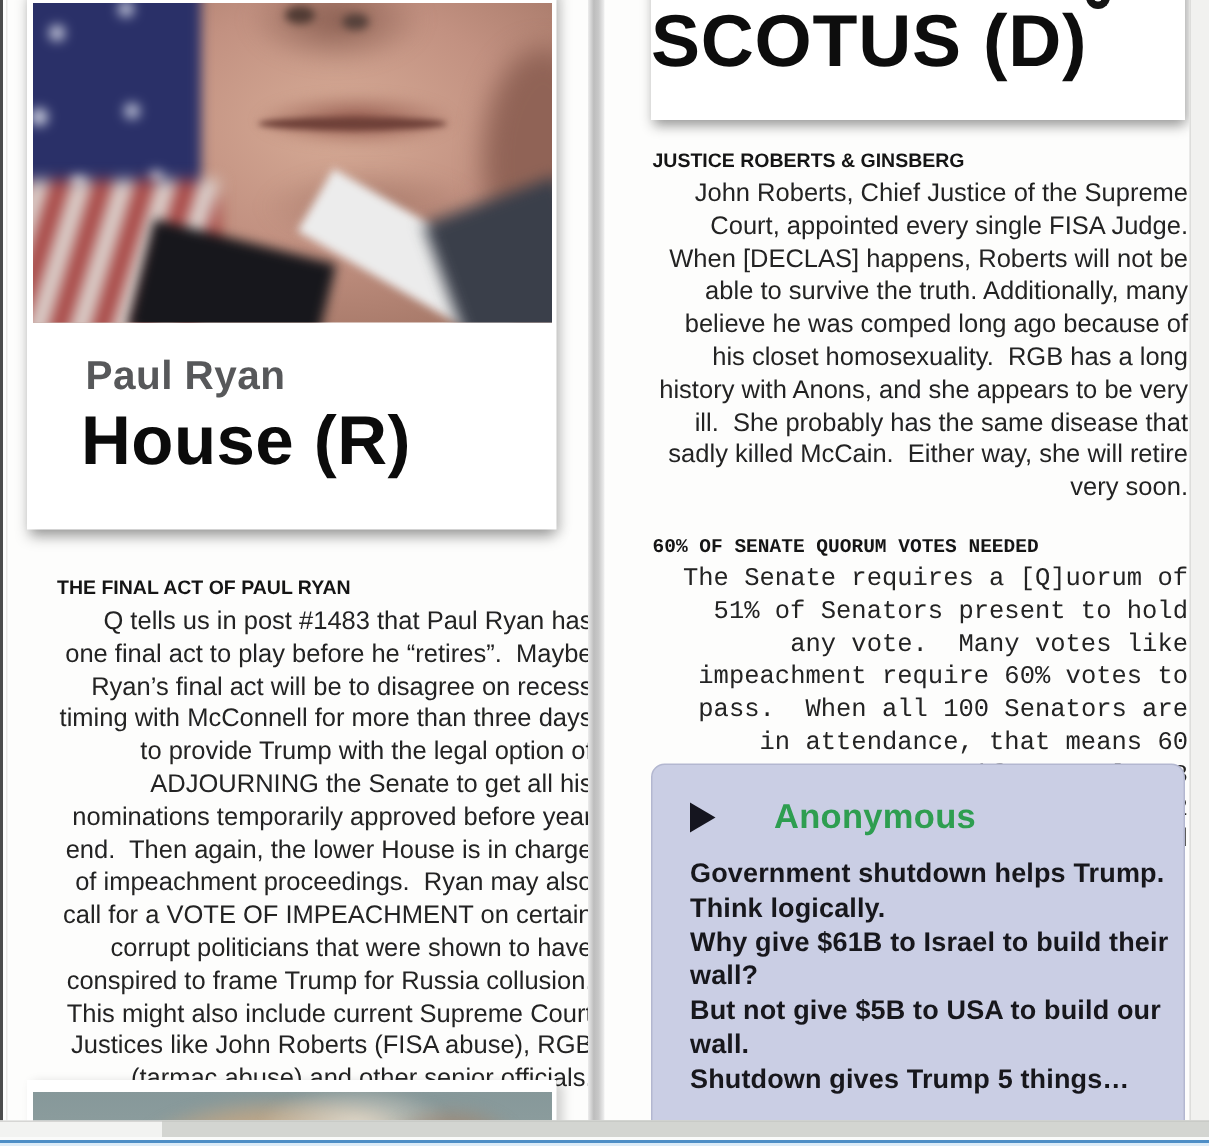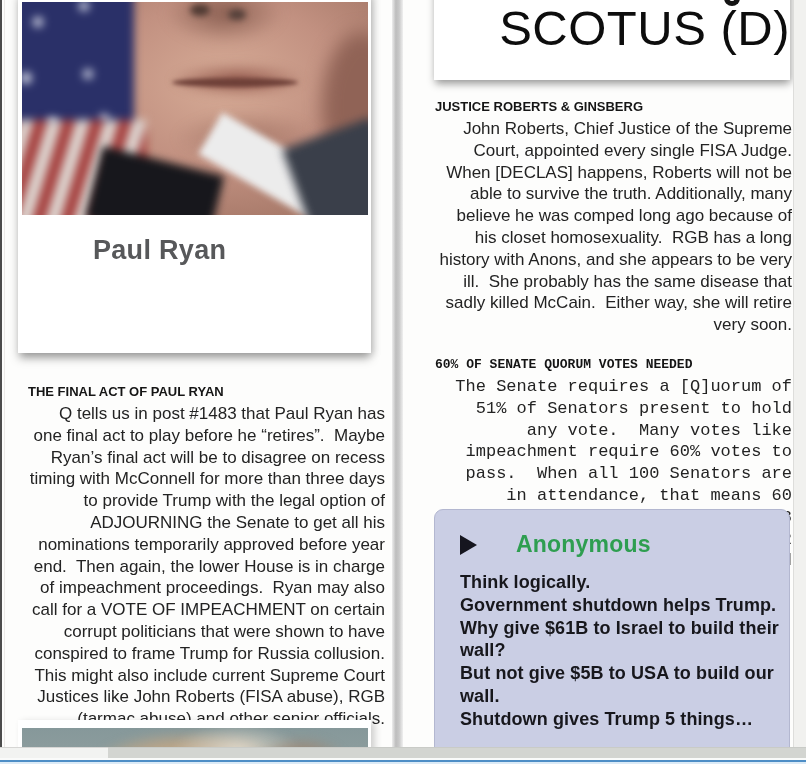--- a/index.html
+++ b/index.html
@@ -48,24 +48,24 @@
   .pr-mouth { left:148px; top:60px; width:134px; height:36px; border-radius:50%;
     background:radial-gradient(ellipse, #93584c 0%, rgba(147,88,76,0) 72%); filter:blur(4px); }
   .pr-lipline { left:150px; top:76px; width:126px; height:9px; border-radius:50%; background:#6e4038; filter:blur(2px); }
   .pr-chinshade { left:150px; top:108px; width:150px; height:56px; border-radius:50%;
     background:radial-gradient(ellipse, rgba(130,85,72,0.45) 0%, rgba(130,85,72,0) 70%); filter:blur(5px); }
   .pr-jawshadow { left:300px; top:30px; width:80px; height:150px; border-radius:50%; background:#906356; filter:blur(9px); }
   .pr-suit-left { left:70px; top:158px; width:125px; height:75px; background:#17171c; transform:rotate(14deg); filter:blur(4px); }
   .pr-collar { left:178px; top:146px; width:155px; height:48px; background:#ececec; transform:rotate(30deg); filter:blur(3px); }
   .pr-suit-right { left:276px; top:128px; width:95px; height:110px; background:#3a3f4a; transform:rotate(-20deg); filter:blur(5px); }
 
-  .paul-name { position:absolute; left:39px; top:247px; font-size:27px; line-height:1; font-weight:bold; color:#57585a; letter-spacing:0.3px;margin-left:36px; }
+  .paul-name { position:absolute; left:39px; top:247px; font-size:27px; line-height:1; font-weight:bold; color:#57585a; letter-spacing:0.3px; }
   .paul-seat { position:absolute; left:36px; top:280px; font-size:46px; line-height:1; font-weight:bold; color:#0b0b0b; letter-spacing:0.3px; }
 
-  .left-text { position:absolute; left:28px; top:381px; width:357px; color:#232323; }
+  .left-text { position:absolute; left:38px; top:381px; width:357px; color:#232323; }
   .sec-heading { font-size:13px; font-weight:bold; color:#151515; line-height:22px; }
   .sec-body { font-size:17px; line-height:21.8px; white-space:pre-wrap;text-align:right; }
 
   .rbg-card {
     position:absolute; left:18px; top:720px; width:353px; height:60px; background:#fff;
     box-shadow:4px 2px 7px rgba(0,0,0,0.18);
   }
   .rbg-photo {
     position:absolute; left:4px; top:8px; width:346px; height:48px; overflow:hidden;
     background:linear-gradient(to bottom,#86989a,#92a1a0);
@@ -76,21 +76,21 @@
   .rbg-hair2 { left:150px; top:-4px; width:130px; height:50px; border-radius:50%;
     background:radial-gradient(ellipse, #ddd6c8 0%, rgba(221,214,200,0) 70%); filter:blur(3px); }
   .rbg-hair3 { left:235px; top:8px; width:90px; height:50px; border-radius:50%;
     background:radial-gradient(ellipse, #a97f62 0%, rgba(169,127,98,0) 72%); filter:blur(4px); }
 
   
   .scotus-card {
     position:absolute; left:434px; top:-38px; width:356px; height:118px; background:#fff;
     box-shadow:0 5px 8px -1px rgba(0,0,0,0.32), 4px 2px 7px rgba(0,0,0,0.12);
   }
-  .scotus-title { margin-top:40px; text-align:right; font-size:49px; line-height:1.1; font-weight:normal; color:#0d0d0d; letter-spacing:0.5px; }
+  .scotus-title { margin-top:40px; text-align:left; font-size:49px; line-height:1.1; font-weight:bold; color:#0d0d0d; letter-spacing:0.5px; }
   .g-remnant { position:absolute; left:724px; top:-8px; width:16px; height:14px;
     border:5px solid #141414; border-top:none; border-radius:0 0 10px 10px; }
 
   .right-text { position:absolute; left:435px; top:96px; width:357px; color:#232323; }
   .right-text .section2 { margin-top:18px;font-family:Liberation Mono, monospace; }
 
   .anon-box {
     position:absolute; left:434px; top:509px; width:356px; height:300px;
     background:#cacee4; border:1px solid #b3b7d0; border-radius:9px;
   }
@@ -122,20 +122,21 @@
       <div class="pr-nostril1"></div>
       <div class="pr-nostril2"></div>
       <div class="pr-mouth"></div>
       <div class="pr-lipline"></div>
       <div class="pr-chinshade"></div>
       <div class="pr-suit-left"></div>
       <div class="pr-collar"></div>
       <div class="pr-suit-right"></div>
     </div>
     <div class="paul-name">Paul Ryan</div>
+    <div class="paul-seat">House (R)</div>
   </div>
 
   <div class="left-text">
     <div class="sec-heading">THE FINAL ACT OF PAUL RYAN</div>
     <div class="sec-body">Q tells us in post #1483 that Paul Ryan has one final act to play before he “retires”.  Maybe Ryan’s final act will be to disagree on recess timing with McConnell for more than three days to provide Trump with the legal option of ADJOURNING the Senate to get all his nominations temporarily approved before year end.  Then again, the lower House is in charge of impeachment proceedings.  Ryan may also call for a VOTE OF IMPEACHMENT on certain corrupt politicians that were shown to have conspired to frame Trump for Russia collusion.  This might also include current Supreme Court Justices like John Roberts (FISA abuse), RGB (tarmac abuse) and other senior officials.</div>
   </div>
 
   <div class="rbg-card">
     <div class="rbg-photo">
       <div class="rbg-hair1"></div>
@@ -161,22 +162,22 @@
       <div class="sec-body">The Senate requires a [Q]uorum of 51% of Senators present to hold any vote.  Many votes like impeachment require 60% votes to pass.  When all 100 Senators are in attendance, that means 60 votes.  However, if say only 88 were in attendance because of 12 arrests, then a 60% vote would only need 53 votes.  [53-47 BOOM].</div>
     </div>
   </div>
 
   <div class="anon-box">
     <div class="anon-header">
       <div class="anon-triangle"></div>
       <div class="anon-author">Anonymous</div>
     </div>
     <div class="anon-lines">
+      <div class="anon-line">Government shutdown helps Trump.</div>
       <div class="anon-line">Think logically.</div>
-      <div class="anon-line">Government shutdown helps Trump.</div>
       <div class="anon-line">Why give $61B to Israel to build their wall?</div>
       <div class="anon-line">But not give $5B to USA to build our wall.</div>
       <div class="anon-line">Shutdown gives Trump 5 things…</div>
 
     </div>
   </div>
 
   <div class="left-edge-line"></div>
   <div class="left-page-line"></div>
   <div class="right-edge-strip"></div>

